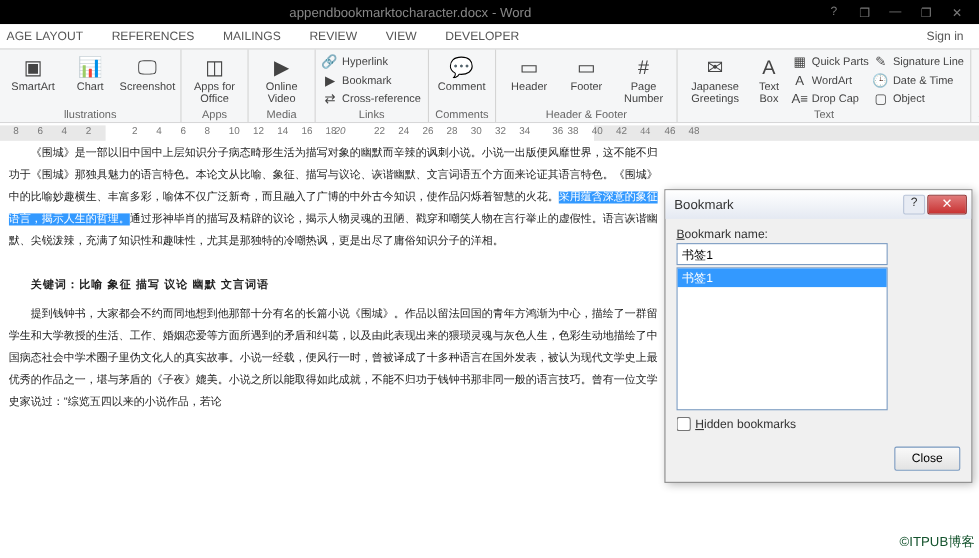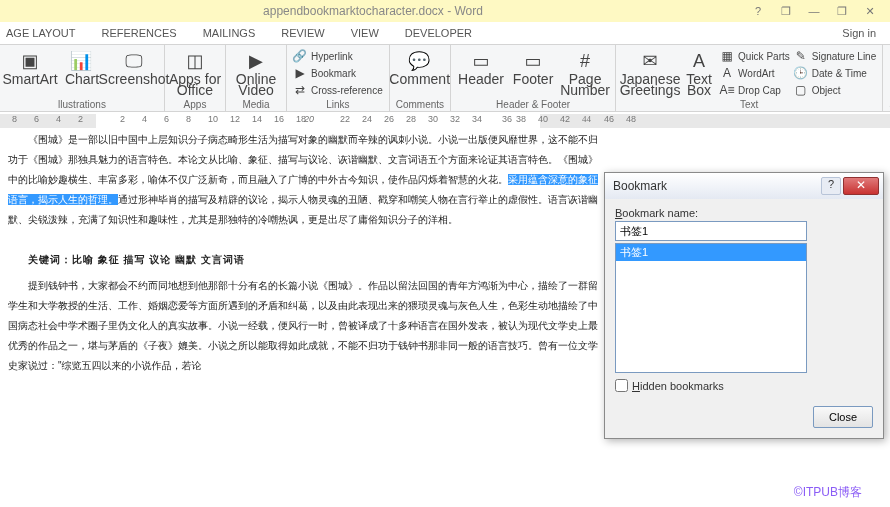--- a/index.html
+++ b/index.html
@@ -1,30 +1,30 @@
 <!DOCTYPE html>
 <html><head>
 <meta charset="utf-8">
 <style>
 * { box-sizing: border-box; margin: 0; padding: 0; font-family: "Segoe UI", "Microsoft YaHei", sans-serif; }
 body { width: 890px; height: 507px; background: #fff; overflow: hidden; position: relative; font-size: 11px; color: #444; }
-.titlebar { height: 22px; background: #fef9c3; display: flex; align-items: center; border-bottom: 0; }
+.titlebar { height: 22px; background: #000000; display: flex; align-items: center; border-bottom: 0; }
 .titlebar .title { flex: 1; text-align: center; color: #888; font-size: 12px; }
 .titlebar .winbtns { display: flex; gap: 4px; padding-right: 8px; color: #777; }
 .titlebar .winbtns span { width: 24px; text-align: center; cursor: default; }
 .tabs { height: 22px; background: #fff; display: flex; align-items: center; padding: 0 4px; gap: 22px; font-size: 11px; }
 .tabs .tab { color: #555; padding: 2px 2px; }
 .tabs .signin { margin-left: auto; padding-right: 10px; color: #555; }
 .ribbon { height: 68px; background: #f5f6f7; border-top: 1px solid #d4d4d4; border-bottom: 1px solid #d4d4d4; display: flex; }
 .group { border-right: 1px solid #d4d4d4; padding: 3px 6px 1px 6px; display: flex; flex-direction: column; position: relative; }
 .group .row { display: flex; align-items: flex-start; gap: 4px; flex: 1; }
 .group .lbl { font-size: 10px; color: #666; text-align: center; padding-top: 1px; }
 .bigbtn { display: flex; flex-direction: column; align-items: center; width: 48px; padding: 2px 0; }
 .bigbtn .ic { width: 22px; height: 22px; display: flex; align-items: center; justify-content: center; font-size: 18px; }
-.bigbtn .t { font-size: 14px; color: #444; text-align: center; line-height: 11px; padding-top: 2px; }
+.bigbtn .t { font-size: 10px; color: #444; text-align: center; line-height: 11px; padding-top: 2px; }
 .sm { display: flex; align-items: center; gap: 4px; font-size: 10px; color: #444; white-space: nowrap; padding: 1px 0; }
 .sm .ic { width: 14px; height: 14px; display: inline-flex; align-items: center; justify-content: center; font-size: 12px; }
 .col { display: flex; flex-direction: column; gap: 1px; }
 .ruler { height: 18px; background: #fff; display: flex; align-items: center; padding-left: 8px; color: #999; font-size: 9px; position: relative; }
 .ruler .dkr { background: #e8e8e8; position: absolute; top: 2px; height: 14px; }
 .ruler .nums { position: absolute; top: 2px; left: 0; right: 0; display: flex; font-size: 9px; color: #777; }
 .ruler .nums span { position: absolute; }
 .page { position: absolute; left: 8px; top: 130px; width: 590px; height: 370px; overflow: hidden; line-height: 20px; font-size: 10px; color: #222; font-family: "SimSun","Songti SC",serif; }
 .page p { text-indent: 2em; margin-bottom: 6px; }
 .page .kw { text-indent: 2em; font-weight: bold; letter-spacing: 1px; }
@@ -40,21 +40,21 @@
 .dialog .list .item { background: #3399ff; color: #fff; padding: 1px 4px; }
 .dialog .rbtns { position: absolute; right: 10px; top: 34px; display: flex; flex-direction: column; gap: 6px; }
 .dialog .rbtns button { width: 58px; height: 22px; font-size: 11px; border: 1px solid #adadad; background: linear-gradient(#f9f9f9,#e3e3e3); border-radius: 2px; }
 .dialog .rbtns button[disabled] { color: #a0a0a0; }
 .dialog .sort { margin-top: 8px; display: flex; align-items: flex-start; gap: 6px; }
 .dialog .sort .opts { display: flex; flex-direction: column; gap: 2px; }
 .dialog .hidden { margin-top: 6px; display: flex; align-items: center; gap: 4px; }
 .dialog .footer { display: flex; justify-content: flex-end; padding: 6px 10px 10px 10px; align-items: flex-end; }
 .dialog .footer button { width: 60px; height: 22px; font-size: 11px; border: 1px solid #7a9ac0; background: linear-gradient(#f9f9f9,#e3e3e3); border-radius: 2px; }
 .underline-key { text-decoration: underline; }
-.watermark { position: absolute; right: 28px; bottom: 6px; color: #8b5cf6; font-size: 12px; }
+.watermark { position: absolute; right: 4px; bottom: 6px; color: #14532d; font-size: 12px; }
 .blue { background: #3399ff; color: #fff; }
 </style>
 </head>
 <body>
 
 <div class="titlebar">
   <div class="title">appendbookmarktocharacter.docx - Word</div>
   <div class="winbtns">
     <span>?</span>
     <span>❐</span>

